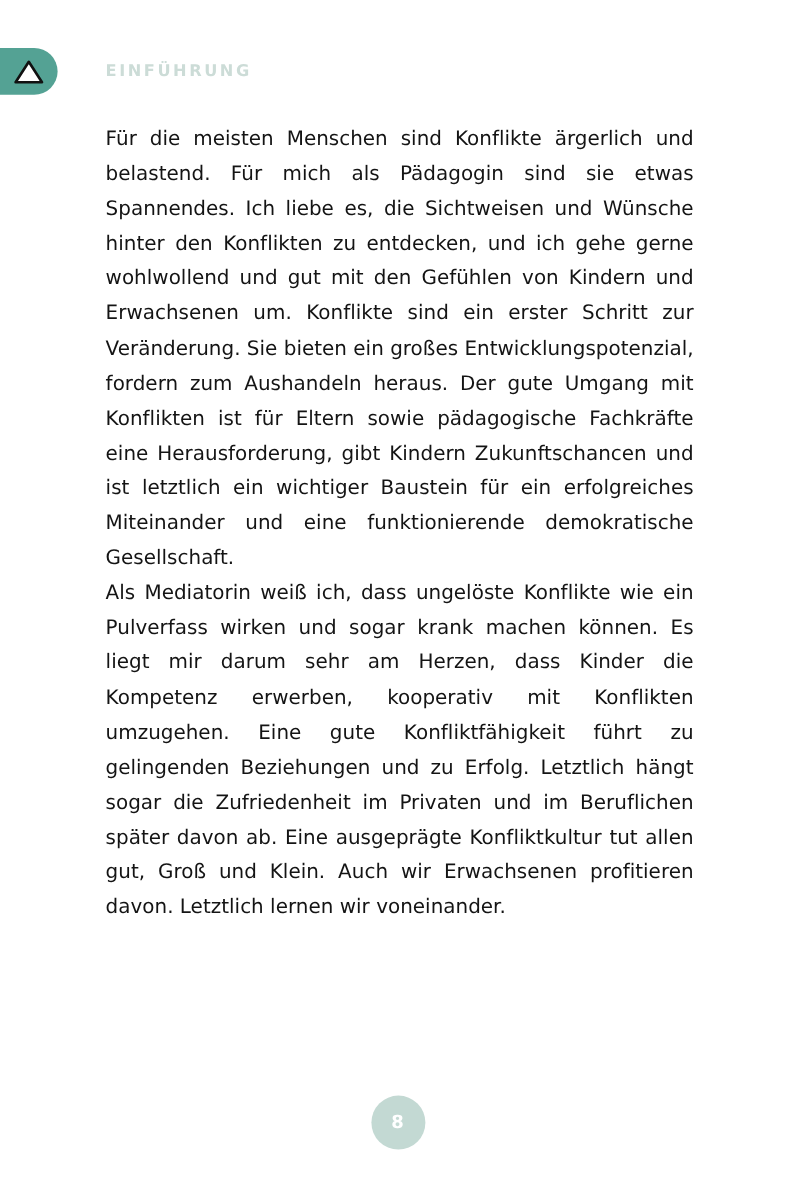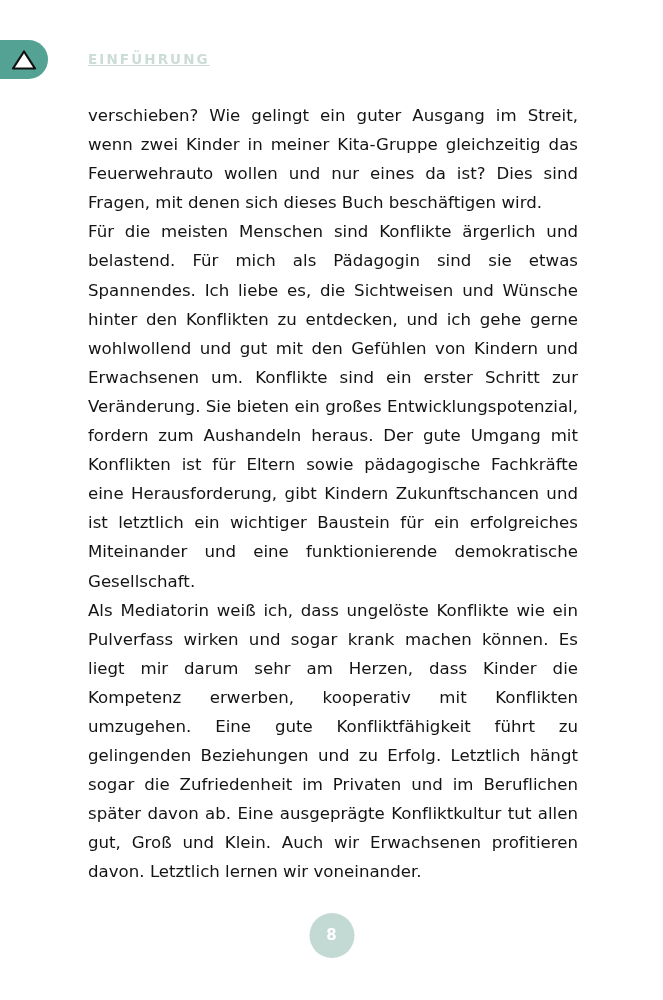--- a/index.html
+++ b/index.html
@@ -52,21 +52,20 @@
   .header-label {
     position: absolute;
     left: 88px;
     top: 9px;
     font-size: 13.5px;
     font-weight: bold;
     letter-spacing: 2.1px;
     color: #ccdcd7;
     white-space: nowrap;
     line-height: 20px;
-    text-decoration: underline;
   }
 
   
   .text-column {
     position: absolute;
     left: 88px;
     top: 101px;
     width: 490px;
   }
 
@@ -112,21 +111,20 @@
   <div class="running-header">
     <div class="header-badge">
       <svg width="26" height="22" viewBox="0 0 26 22">
         <polygon points="13,2.5 24,19.5 2,19.5" fill="#ffffff" stroke="#111111" stroke-width="2.2" stroke-linejoin="round"></polygon>
       </svg>
     </div>
     <div class="header-label">EINFÜHRUNG</div>
   </div>
 
   <div class="text-column">
-    <p class="body-paragraph">verschieben? Wie gelingt ein guter Ausgang im Streit, wenn zwei Kinder in meiner Kita-Gruppe gleichzeitig das Feuerwehrauto wollen und nur eines da ist? Dies sind Fragen, mit denen sich dieses Buch beschäftigen wird.</p>
     <p class="body-paragraph">Für die meisten Menschen sind Konflikte ärgerlich und belastend. Für mich als Pädagogin sind sie etwas Spannendes. Ich liebe es, die Sichtweisen und Wünsche hinter den Konflikten zu entdecken, und ich gehe gerne wohlwollend und gut mit den Gefühlen von Kindern und Erwachsenen um. Konflikte sind ein erster Schritt zur Veränderung. Sie bieten ein großes Entwicklungspotenzial, fordern zum Aushandeln heraus. Der gute Umgang mit Konflikten ist für Eltern sowie pädagogische Fachkräfte eine Herausforderung, gibt Kindern Zukunftschancen und ist letztlich ein wichtiger Baustein für ein erfolgreiches Miteinander und eine funktionierende demokratische Gesellschaft.</p>
     <p class="body-paragraph">Als Mediatorin weiß ich, dass ungelöste Konflikte wie ein Pulverfass wirken und sogar krank machen können. Es liegt mir darum sehr am Herzen, dass Kinder die Kompetenz erwerben, kooperativ mit Konflikten umzugehen. Eine gute Konfliktfähigkeit führt zu gelingenden Beziehungen und zu Erfolg. Letztlich hängt sogar die Zufriedenheit im Privaten und im Beruflichen später davon ab. Eine ausgeprägte Konfliktkultur tut allen gut, Groß und Klein. Auch wir Erwachsenen profitieren davon. Letztlich lernen wir voneinander.</p>
 
   </div>
 
   <div class="folio">
     <span class="folio-number">8</span>
   </div>
 
 </div>

